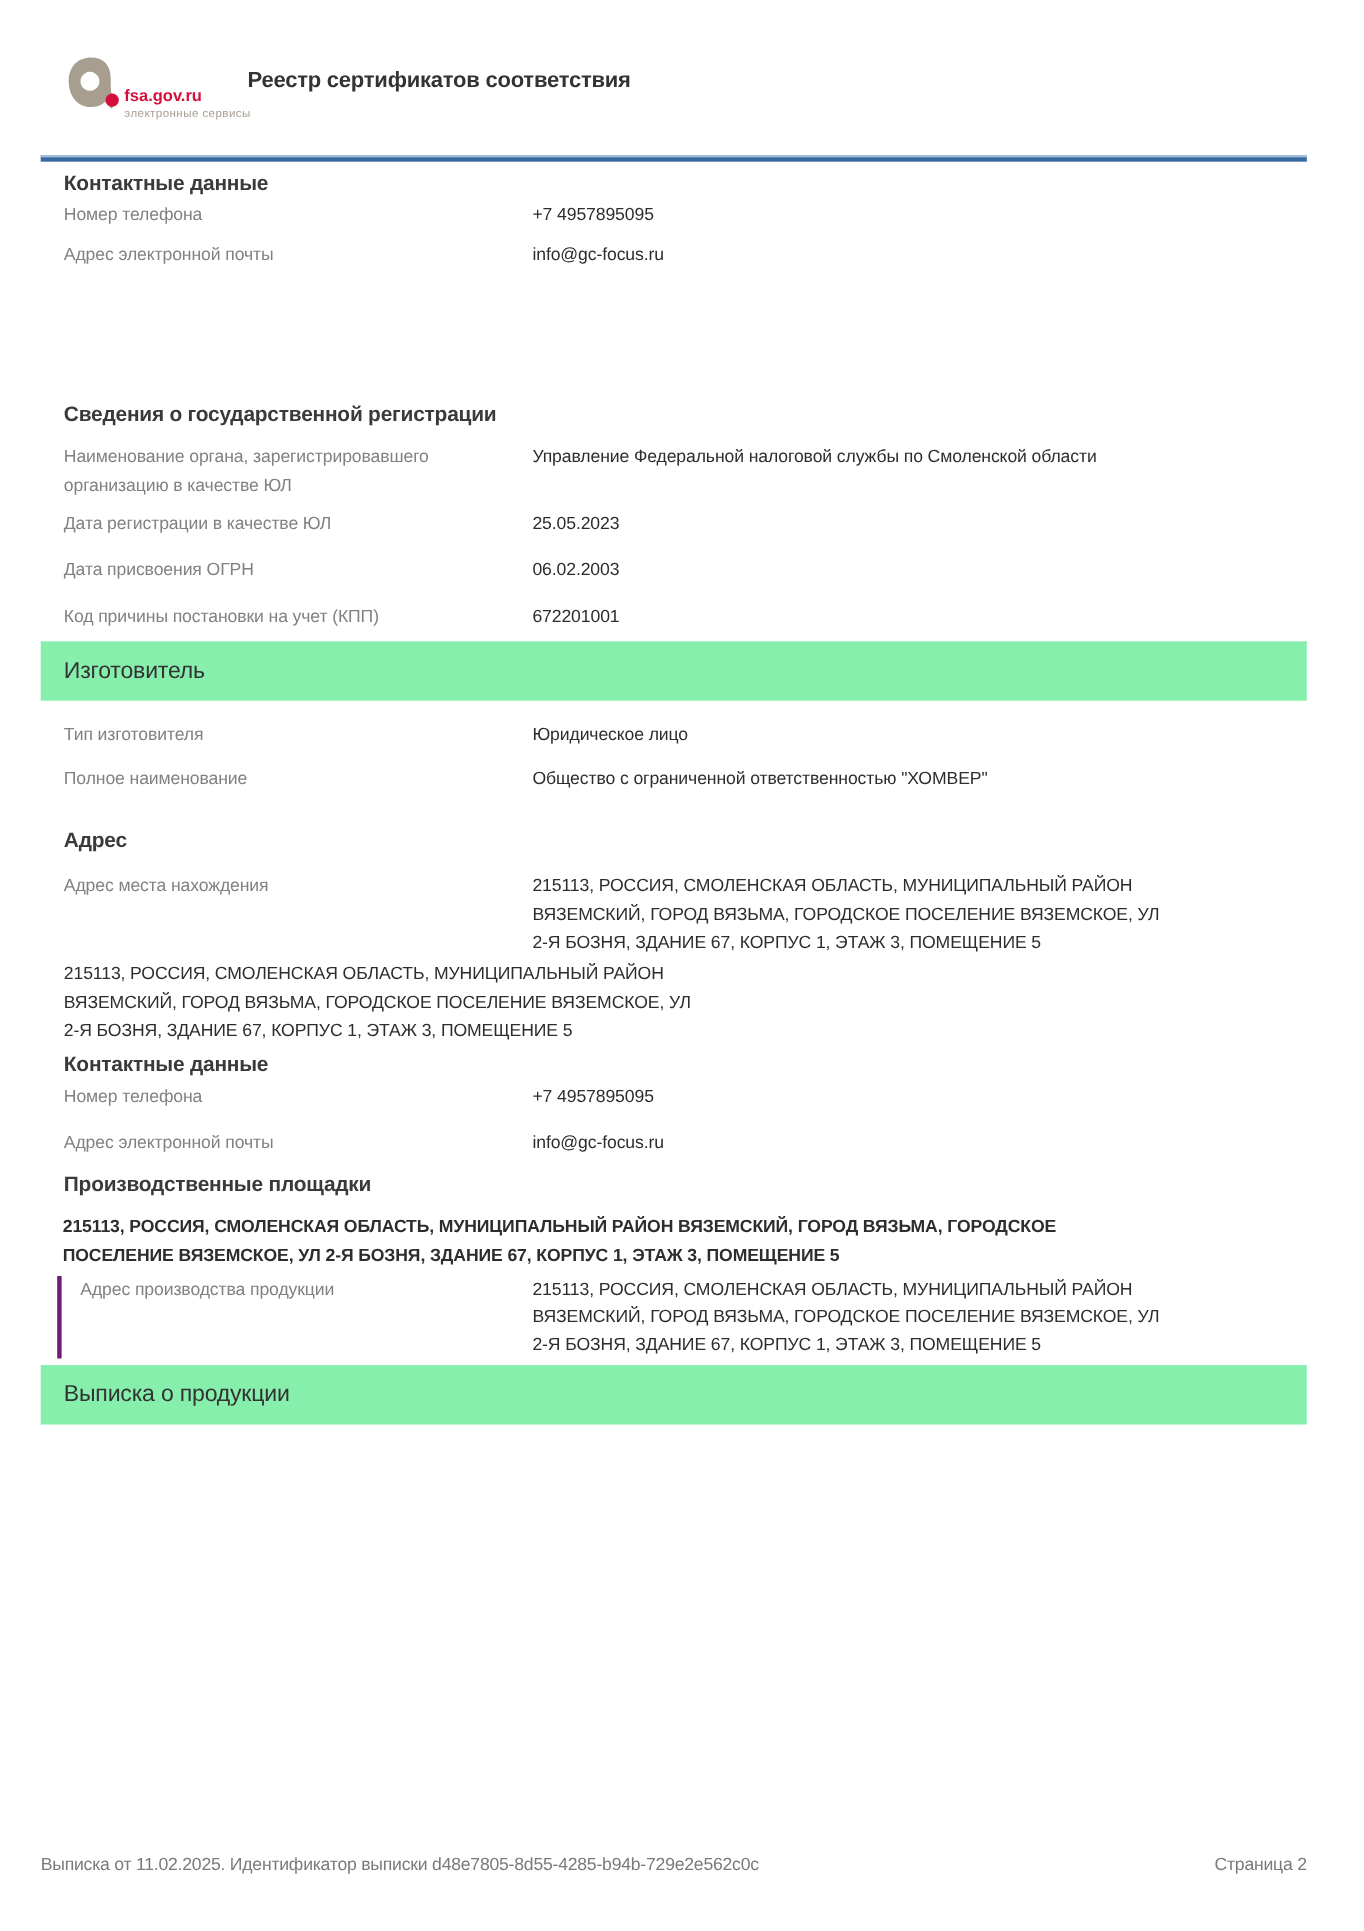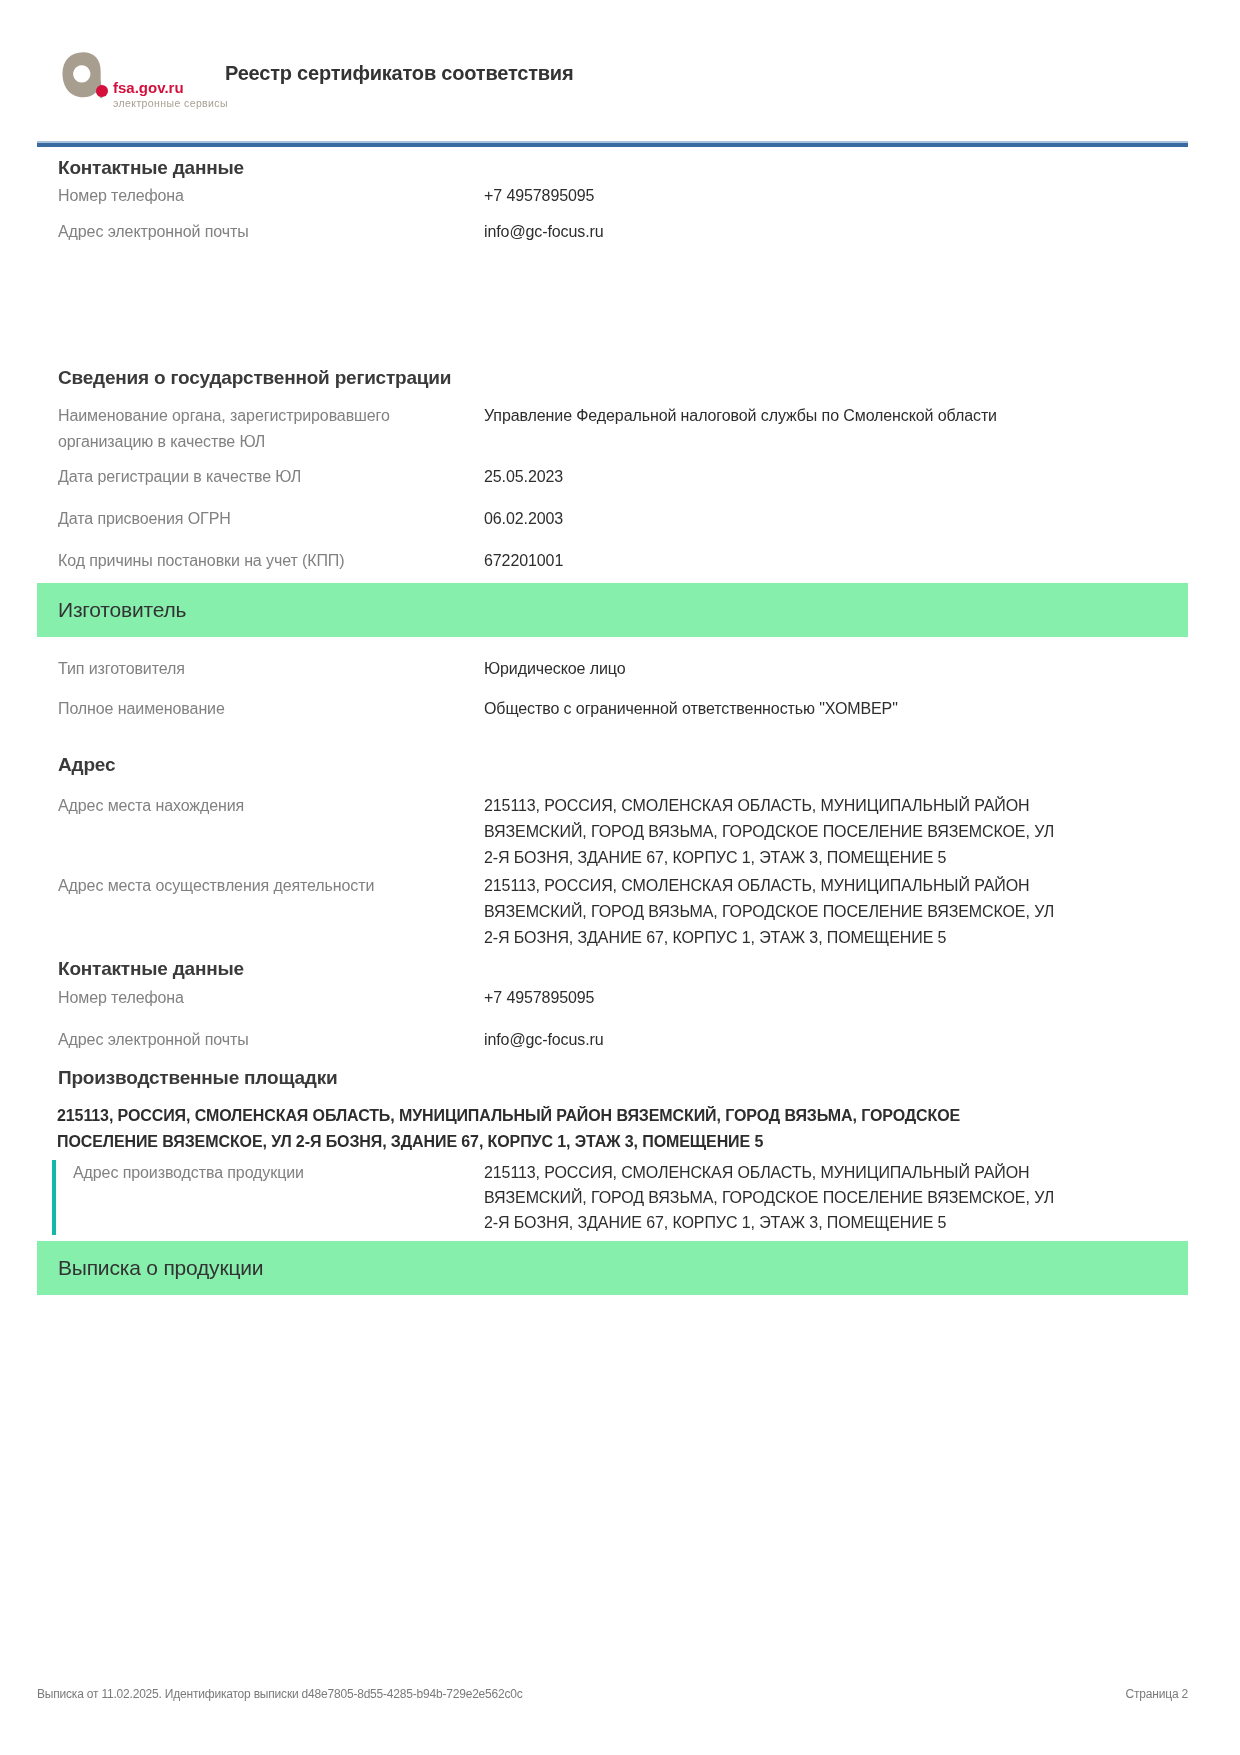--- a/index.html
+++ b/index.html
@@ -38,21 +38,21 @@
   .row.addr { line-height: 26px; }
   .row.addr .lbl { line-height: 26px; }
 
   .banner { height: 54px; background: #86efac; display: flex; align-items: center;
             padding-left: 21px; font-size: 21px; font-weight: normal; color: #333333;
             letter-spacing: -0.2px; }
 
   .site-address { padding-left: 20px; max-width: 1010px; font-size: 16px;
                   font-weight: bold; line-height: 25.5px; color: #2d2d2d; }
 
-  .indent-block { margin-left: 15px; border-left: 4px solid #14b8a6;
+  .indent-block { margin-left: 15px; border-left: 4px solid #701a75;
                   padding-left: 17px; }
   .indent-block .row { padding-left: 0; line-height: 25px; }
   .indent-block .row .lbl { width: 365px; flex: 0 0 365px; margin-right: 46px; }
 
   
   .mt-a { margin-top: 9px; }    
   .mt-b { margin-top: 7px; }    
   .mt-c { margin-top: 16px; }   
   .mt-gap { margin-top: 124px; }
   .mt-d { margin-top: 14px; }
@@ -61,21 +61,21 @@
   .mt-g { margin-top: 20px; }
   .mt-h { margin-top: 34px; }
   .mt-i { margin-top: 17px; }
   .mt-j { margin-top: 2px; }
   .mt-k { margin-top: 6px; }
   .mt-l { margin-top: 8px; }
 
   
   .footer { position: absolute; left: 37px; top: 1687px; width: 1151px;
             display: flex; justify-content: space-between;
-            font-size: 12px; color: #7a7a7a; letter-spacing: -0.2px; }
+            font-size: 16px; color: #7a7a7a; letter-spacing: -0.2px; }
 </style>
 </head>
 <body>
 
 <div class="page">
 
   <div class="header">
     <div class="logo">
       <svg width="46" height="52" viewBox="0 0 56 60">
         <path fill="#a79e90" fill-rule="evenodd" d="M28 1 C13 1 3 11 3 27 C3 44 13 56 28 56 C34 56 39.5 54 43.5 50 C45 53 47.5 55.5 50.5 57.5 L55.5 51 C51.5 47 49.5 41 49.5 33 L49.5 24 C49.5 9 41 1 28 1 Z
@@ -130,21 +130,20 @@
       <div class="lbl">Полное наименование</div>
       <div class="val">Общество с ограниченной ответственностью "ХОМВЕР"</div>
     </div>
 
     <h2 class="sec mt-h">Адрес</h2>
     <div class="row addr mt-i">
       <div class="lbl">Адрес места нахождения</div>
       <div class="val">215113, РОССИЯ, СМОЛЕНСКАЯ ОБЛАСТЬ, МУНИЦИПАЛЬНЫЙ РАЙОН ВЯЗЕМСКИЙ, ГОРОД ВЯЗЬМА, ГОРОДСКОЕ ПОСЕЛЕНИЕ ВЯЗЕМСКОЕ, УЛ 2-Я БОЗНЯ, ЗДАНИЕ 67, КОРПУС 1, ЭТАЖ 3, ПОМЕЩЕНИЕ 5</div>
     </div>
     <div class="row addr mt-j">
-      <div class="lbl">Адрес места осуществления деятельности</div>
       <div class="val">215113, РОССИЯ, СМОЛЕНСКАЯ ОБЛАСТЬ, МУНИЦИПАЛЬНЫЙ РАЙОН ВЯЗЕМСКИЙ, ГОРОД ВЯЗЬМА, ГОРОДСКОЕ ПОСЕЛЕНИЕ ВЯЗЕМСКОЕ, УЛ 2-Я БОЗНЯ, ЗДАНИЕ 67, КОРПУС 1, ЭТАЖ 3, ПОМЕЩЕНИЕ 5</div>
     </div>
 
     <h2 class="sec mt-k">Контактные данные</h2>
     <div class="row mt-l">
       <div class="lbl">Номер телефона</div>
       <div class="val">+7 4957895095</div>
     </div>
     <div class="row mt-e">
       <div class="lbl">Адрес электронной почты</div>

